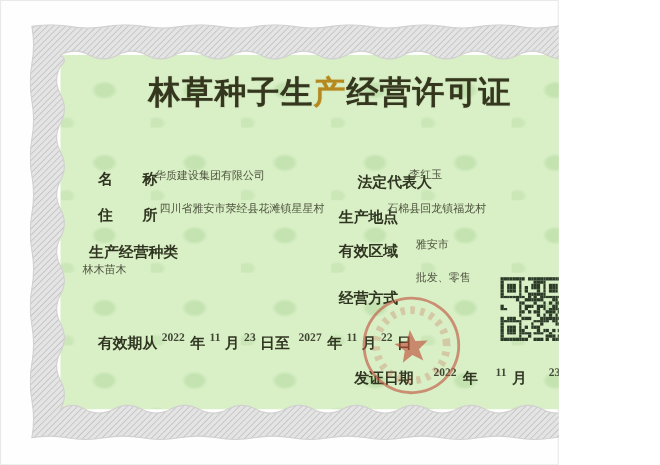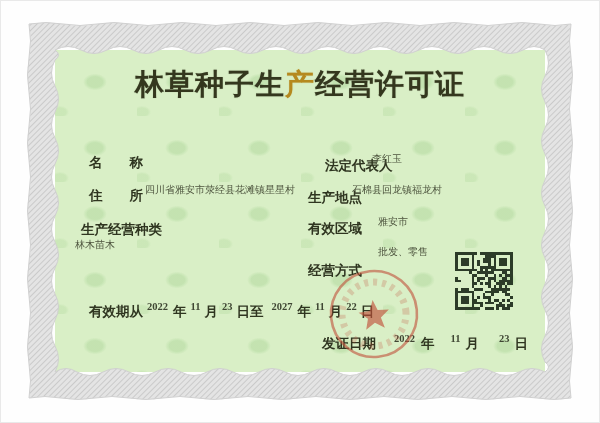--- a/index.html
+++ b/index.html
@@ -1,16 +1,16 @@
 <!DOCTYPE html>
 <html><head>
 <meta charset="utf-8">
 <style>
   html,body{margin:0;padding:0;background:#ffffff;}
-  .photo{position:relative;width:600px;height:423px;background:#fefefe;overflow:hidden;
+  .photo{position:relative;width:508px;height:423px;background:#fefefe;overflow:hidden;
          font-family:"DejaVu Sans","Liberation Sans",sans-serif;box-shadow:inset 0 0 0 1px #e9e9e9;}
   .frame-svg{position:absolute;left:27px;top:22px;width:546px;height:378px;z-index:2;pointer-events:none;}
   .paper{position:absolute;left:55px;top:50px;width:490px;height:322px;z-index:1;
          background-color:#d9efc6;
          background-image:radial-gradient(ellipse 17px 12px at 40px 32px, rgba(140,196,120,0.28) 0 45%, rgba(140,196,120,0) 70%),
                           radial-gradient(ellipse 13px 9px at 5px 62px, rgba(140,196,120,0.18) 0 45%, rgba(140,196,120,0) 70%);
          background-size:82px 66px, 82px 66px;}
   .abs{position:absolute;}
   .title{top:15px;left:0;right:0;text-align:center;font-size:29px;font-weight:bold;
          letter-spacing:1px;color:#34371e;text-shadow:0 0 1px rgba(52,55,30,.4);white-space:nowrap;}
@@ -37,20 +37,21 @@
 <div class="photo">
 
   <div class="paper">
 
     <div class="abs title">
       <span>林草种子生</span><span class="gold">产</span><span>经营许可证</span>
     </div>
 
 
     <span class="abs lbl" style="left:34px;top:104px;">名　　称</span>
+    <span class="abs val" style="left:86px;top:103px;">华质建设集团有限公司</span>
 
     <span class="abs lbl" style="left:34px;top:137px;">住　　所</span>
     <span class="abs val" style="left:90px;top:133px;">四川省雅安市荥经县花滩镇星星村</span>
 
     <span class="abs lbl" style="left:26px;top:171px;">生产经营种类</span>
     <span class="abs val" style="left:20px;top:188px;">林木苗木</span>
 
     <span class="abs lbl" style="left:253px;top:107px;margin-left:17px;">法定代表人</span>
     <span class="abs val" style="left:317px;top:102px;">李红玉</span>
 

